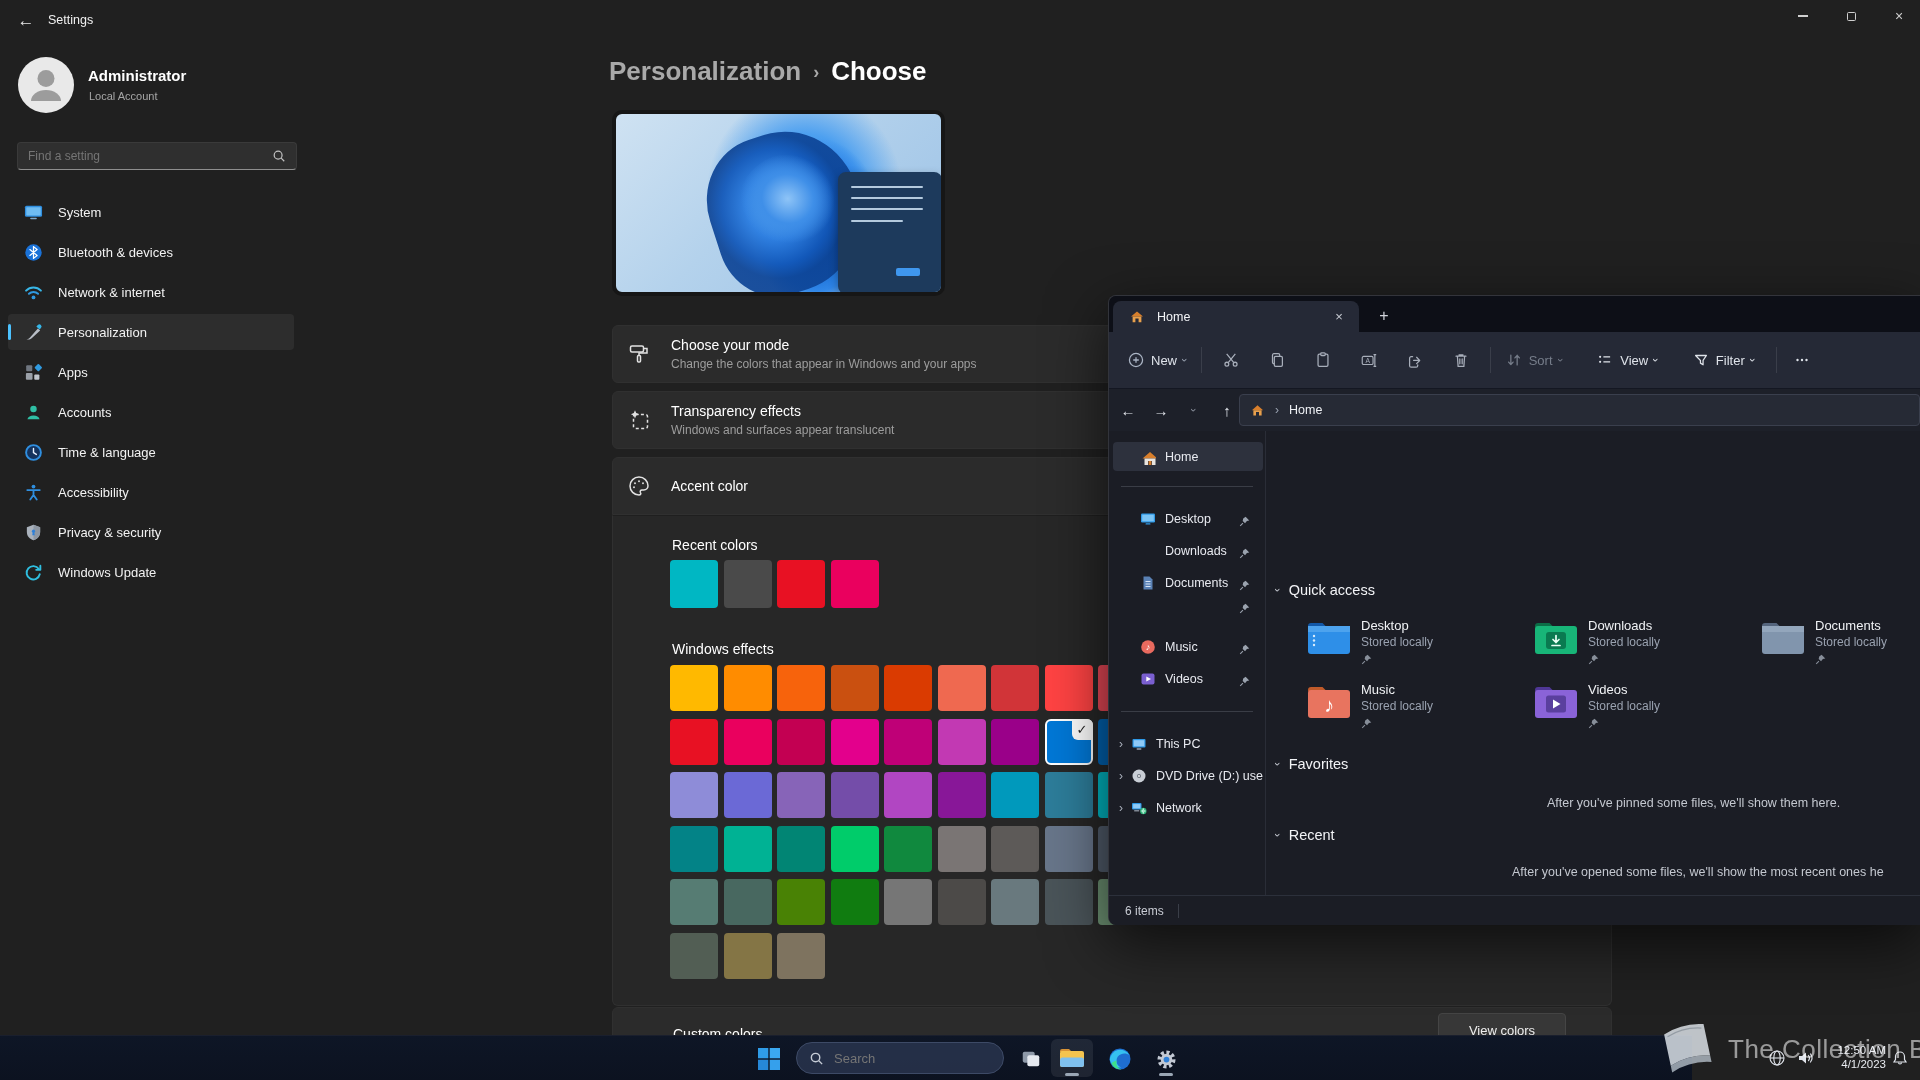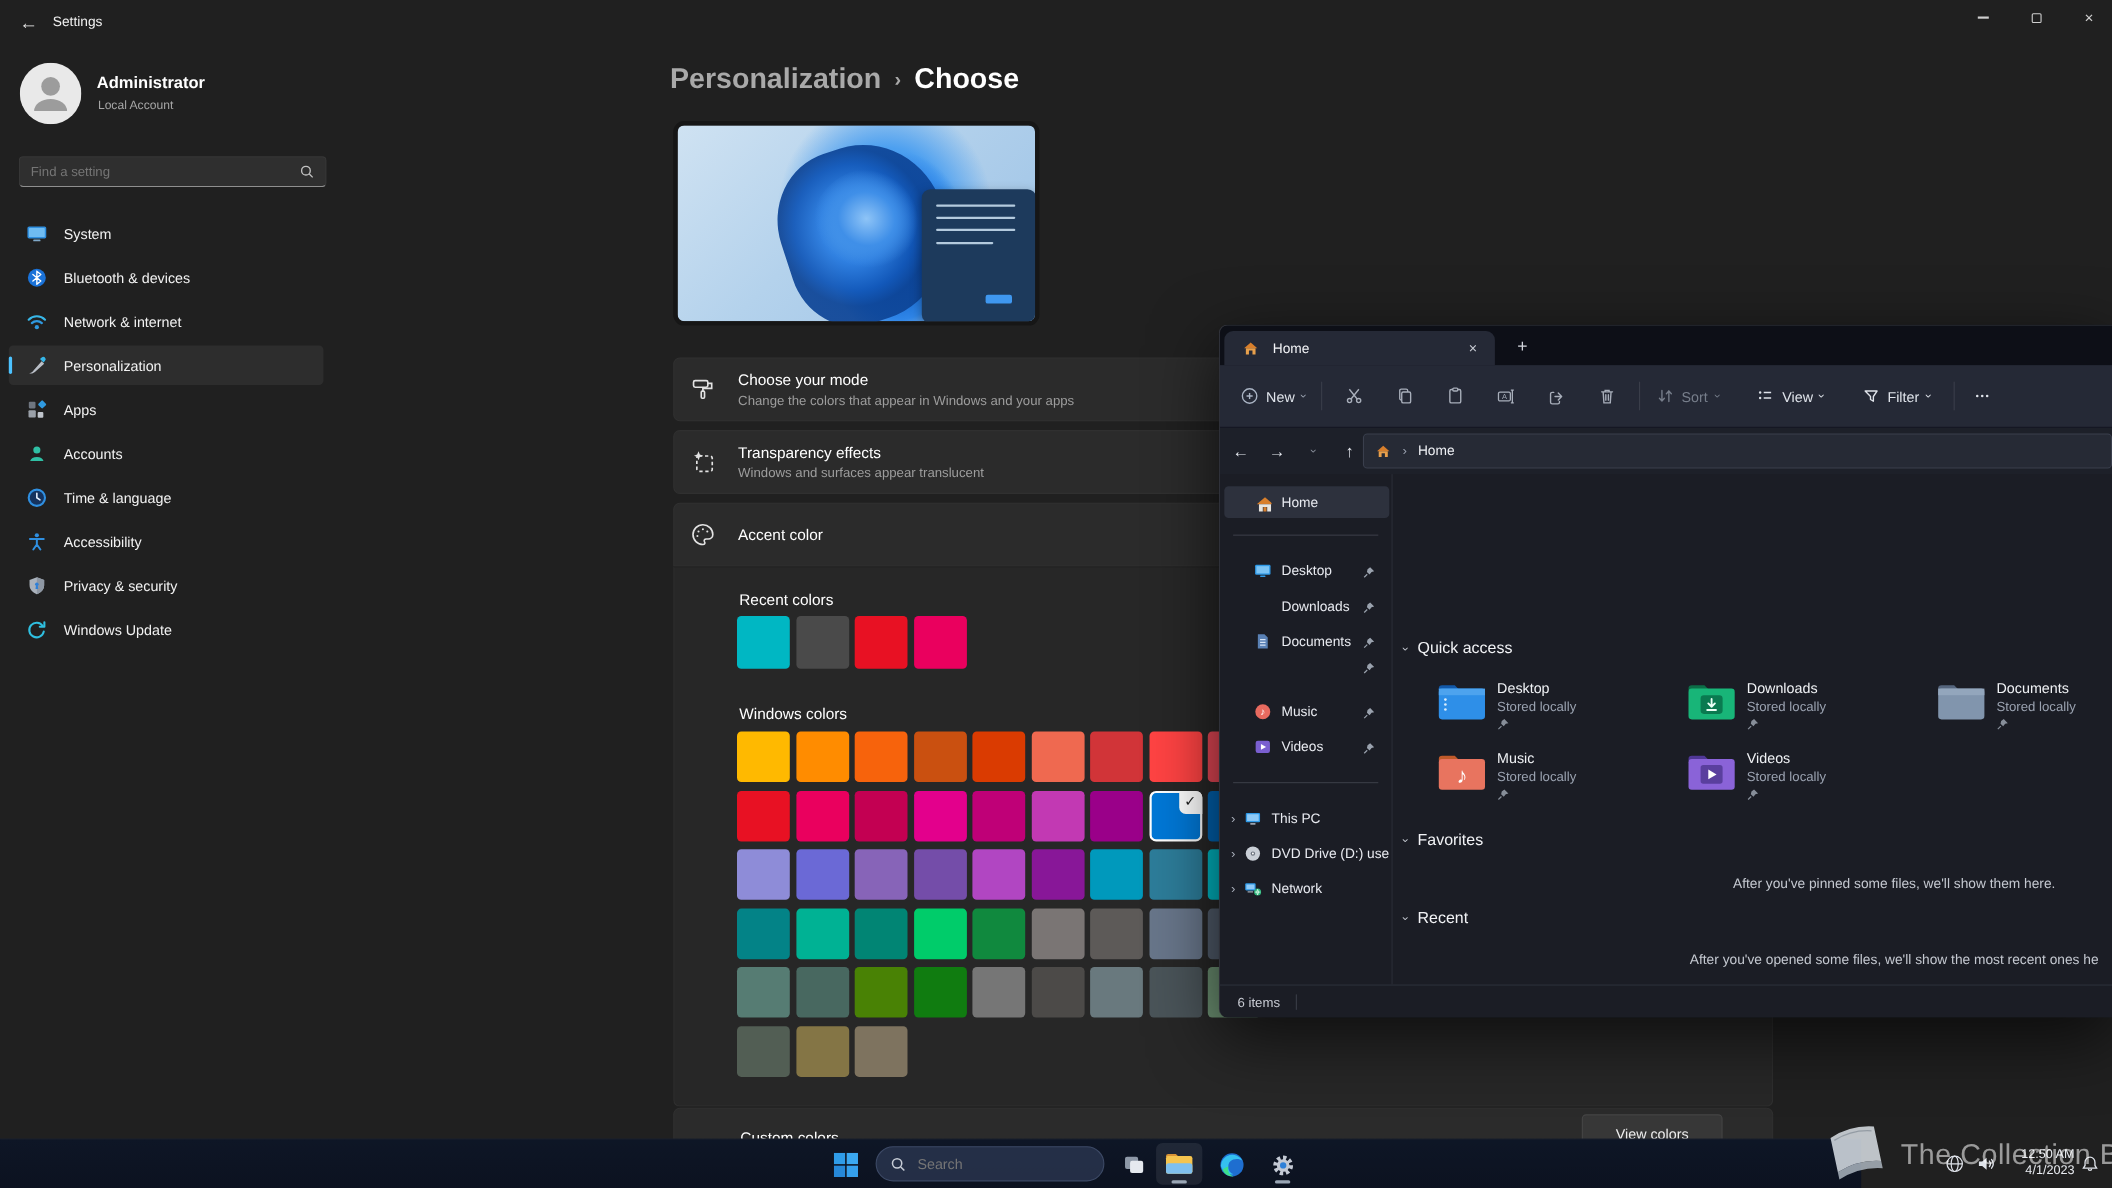--- a/index.html
+++ b/index.html
@@ -130,21 +130,21 @@
   .exp .sbar-div { position:absolute; left:156px; top:0; width:1px; height:100%; background:#2a2d37; }
   .srow { position:absolute; left:4px; width:150px; height:29px; border-radius:4px; display:flex; align-items:center;
     white-space:nowrap; overflow:hidden; }
   .srow.sel { background:#2d313d; }
   .srow svg.fi { width:16px; height:16px; flex:0 0 16px; }
   .srow .slb { margin-left:9px; font-size:12.5px; color:#e8eaf0; }
   .srow .spin { position:absolute; right:13px; width:11px; height:11px; }
   .srow .schv { color:#aab0bc; font-size:12px; margin:0 8px 0 6px; }
   .sdiv { position:absolute; left:12px; width:132px; height:1px; background:#3a3d46; }
 
-  .exp .content { position:absolute; left:157px; top:0; right:0; height:100%;text-align:center; }
+  .exp .content { position:absolute; left:157px; top:0; right:0; height:100%; }
   .sec-h { position:absolute; display:flex; align-items:center; gap:9px; font-size:14.5px; color:#f2f3f6; }
   .sec-h .chv { color:#c8ccd4; }
   .empty-t { position:absolute; font-size:12.5px; color:#c4c8d0; }
 
   .tile { position:absolute; width:222px; height:56px; }
   .tile svg.bigf { position:absolute; left:0; top:2px; width:46px; height:38px; }
   .tile .tt { position:absolute; left:55px; top:1px; font-size:13px; color:#f0f2f5; }
   .tile .ts { position:absolute; left:55px; top:18px; font-size:12px; color:#9aa2b0; }
   .tile .tp { position:absolute; left:55px; top:34px; width:11px; height:11px; opacity:.85; }
 
@@ -375,21 +375,21 @@
   <div class="abs accent-body"></div>
 
   <div class="abs lbl-recent">Recent colors</div>
   <div class="abs recent-row" id="recent-row">
       <div class="rc-sw" style="background: rgb(0, 183, 195);"></div>
       <div class="rc-sw" style="background: rgb(74, 74, 74);"></div>
       <div class="rc-sw" style="background: rgb(232, 17, 35);"></div>
       <div class="rc-sw" style="background: rgb(234, 0, 94);"></div>
     </div>
 
-  <div class="abs lbl-wincolors">Windows colors</div>
+  <div class="abs lbl-wincolors">Windows effects</div>
   <div class="abs wc-grid" id="wc-grid">
       <div class="wc-row">
         <div class="wc-sw" style="background: rgb(255, 185, 0);"></div>
         <div class="wc-sw" style="background: rgb(255, 140, 0);"></div>
         <div class="wc-sw" style="background: rgb(247, 99, 12);"></div>
         <div class="wc-sw" style="background: rgb(202, 80, 16);"></div>
         <div class="wc-sw" style="background: rgb(218, 59, 1);"></div>
         <div class="wc-sw" style="background: rgb(239, 105, 80);"></div>
         <div class="wc-sw" style="background: rgb(209, 52, 56);"></div>
         <div class="wc-sw" style="background: rgb(255, 67, 67);"></div>

